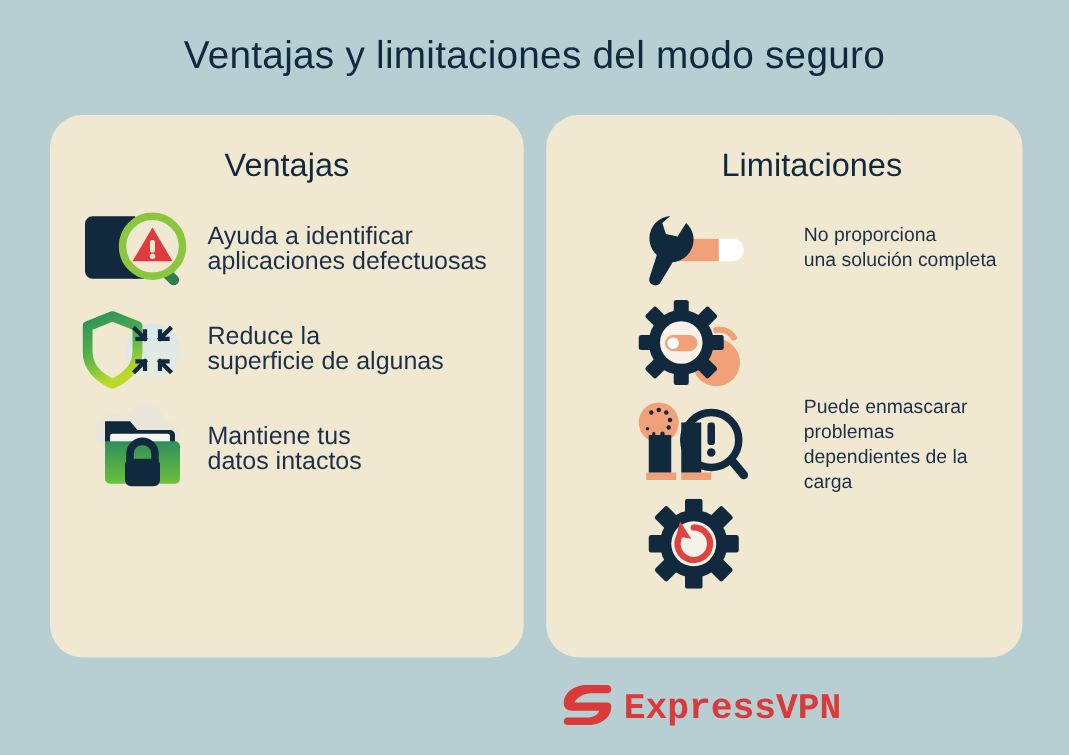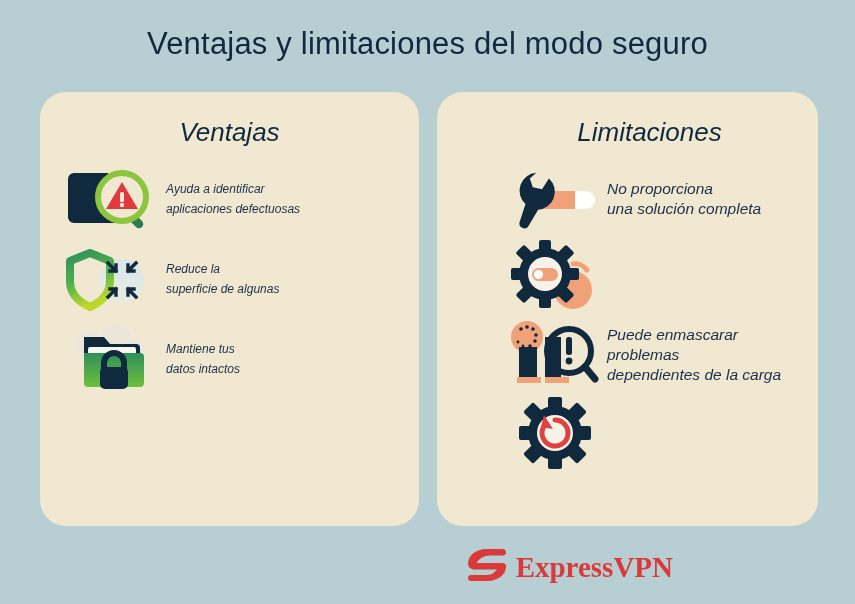--- a/index.html
+++ b/index.html
@@ -33,21 +33,20 @@
     line-height: 40px;
   }
   .panels {
     position: absolute;
     top: 92px;
     left: 40px;
     width: 778px;
     height: 434px;
     display: flex;
     justify-content: space-between;
-    font-style: italic;
   }
   .panel {
     background: #f1e8d2;
     border-radius: 26px;
     height: 434px;
     box-sizing: border-box;
     position: relative;
   }
   .panel-left { width: 379px; }
   .panel-right { width: 381px; padding-left: 44px; }
@@ -72,37 +71,37 @@
   .panel-right .item { margin-bottom: 0px; }
   .icon-wrap {
     width: 104px;
     min-width: 104px;
     height: 74px;
     display: flex;
     align-items: center;
     justify-content: center;
   }
   .item-text {
-    font-size: 12px;
+    font-size: 20px;
     line-height: 20px;
     color: #1b3048;
     white-space: pre-line;
   }
-  .panel-right .item-text { font-size: 15.5px; }
+  .panel-right .item-text { font-size: 15.5px; margin-left: 36px; }
   .logo {
     position: absolute;
     right: 38px;
     bottom: 18px;
     display: flex;
     align-items: center;
     gap: 9px;
   }
   .logo-mark { display: block; }
   .logo-text {
-    font-family: Liberation Serif, serif;
+    font-family: Liberation Mono, monospace;
     font-size: 29px;
     font-weight: 700;
     color: #da3a3a;
     letter-spacing: 0px;
     line-height: 30px;
   }
 </style>
 </head>
 <body>
 

